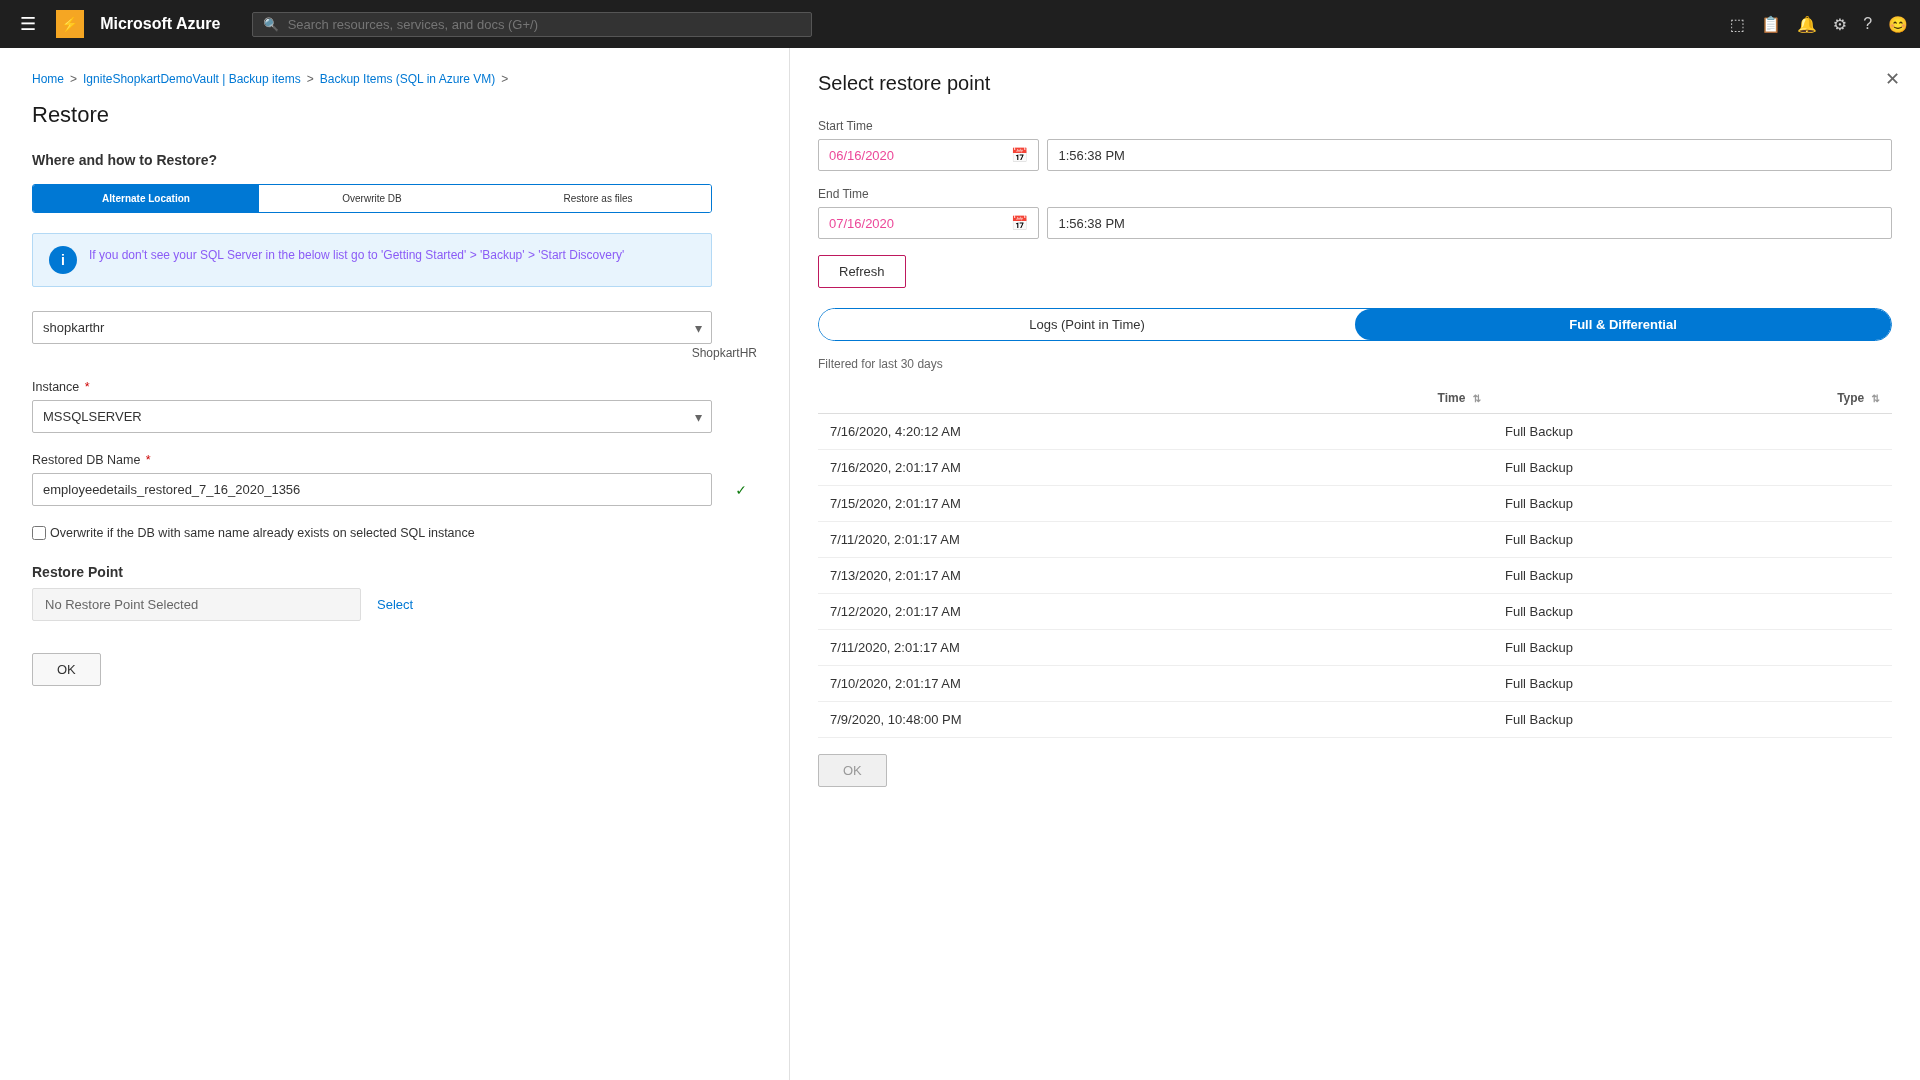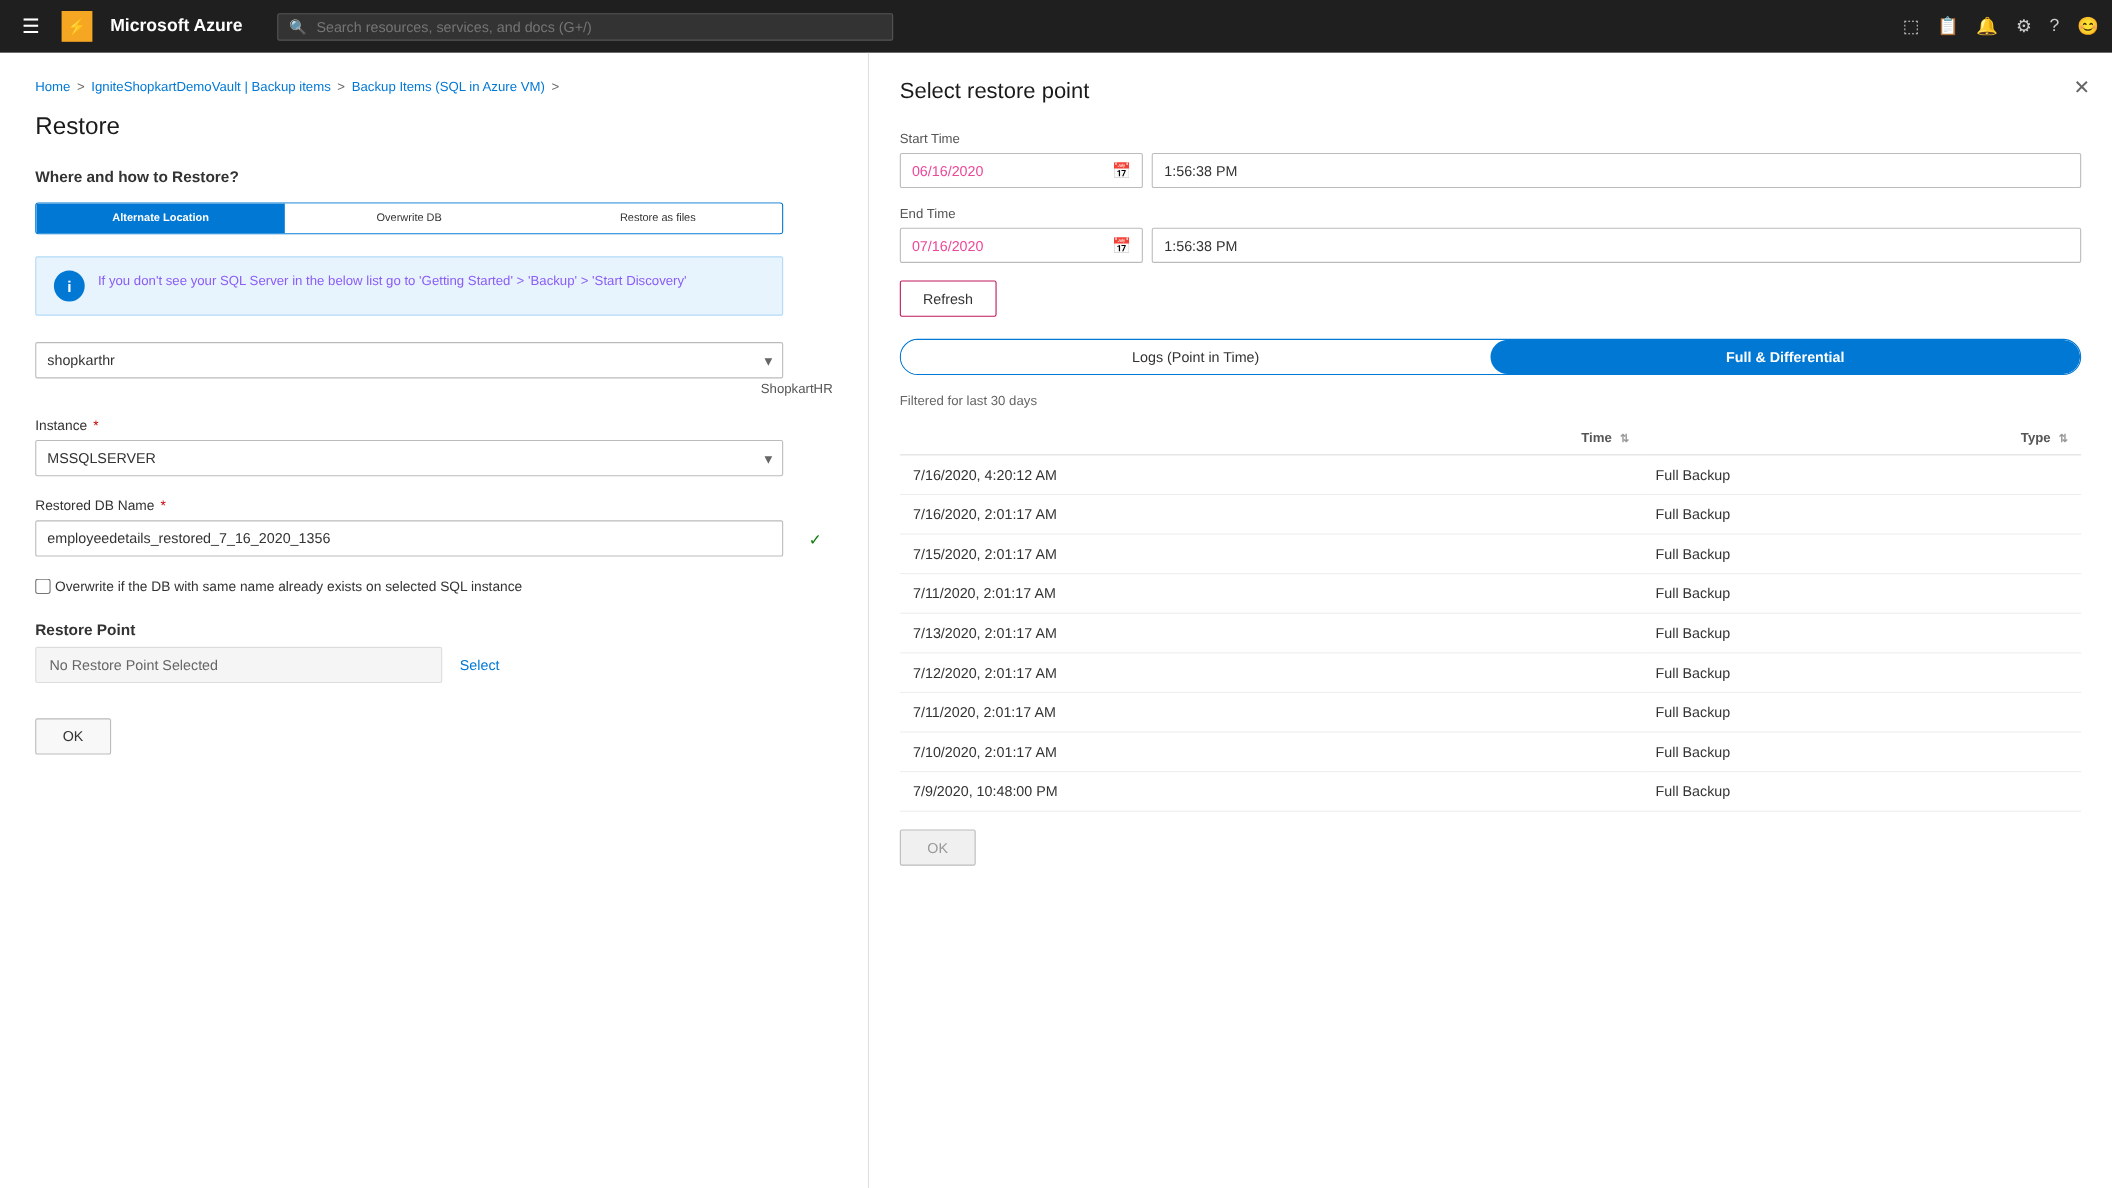--- a/index.html
+++ b/index.html
@@ -113,21 +113,21 @@
       display: flex; align-items: center; gap: 4px; margin-bottom: 24px;
     }
     .checkbox-row input[type=checkbox] { width: 14px; height: 14px; cursor: pointer; }
     .checkbox-row label { font-size: 12.5px; color: #333; cursor: pointer; }
 
     
     .restore-point-section { margin-top: 16px; }
     .restore-point-label { font-size: 14px; font-weight: 600; margin-bottom: 8px; }
     .restore-point-row { display: flex; align-items: center; gap: 16px; }
     .restore-point-value {
-      width: 370px; padding: 8px 12px; background: #f5f5f5;
+      width: 329px; padding: 8px 12px; background: #f5f5f5;
       border: 1px solid #ddd; border-radius: 2px; font-size: 13px; color: #666;
     }
     .select-link { color: #0078d4; cursor: pointer; text-decoration: none; font-size: 13px; }
 
     .bottom-btn {
       margin-top: 32px;
       padding: 8px 24px; font-size: 13px;
       border: 1px solid #bbb; background: #f8f8f8;
       border-radius: 2px; cursor: pointer; color: #333;
     }

